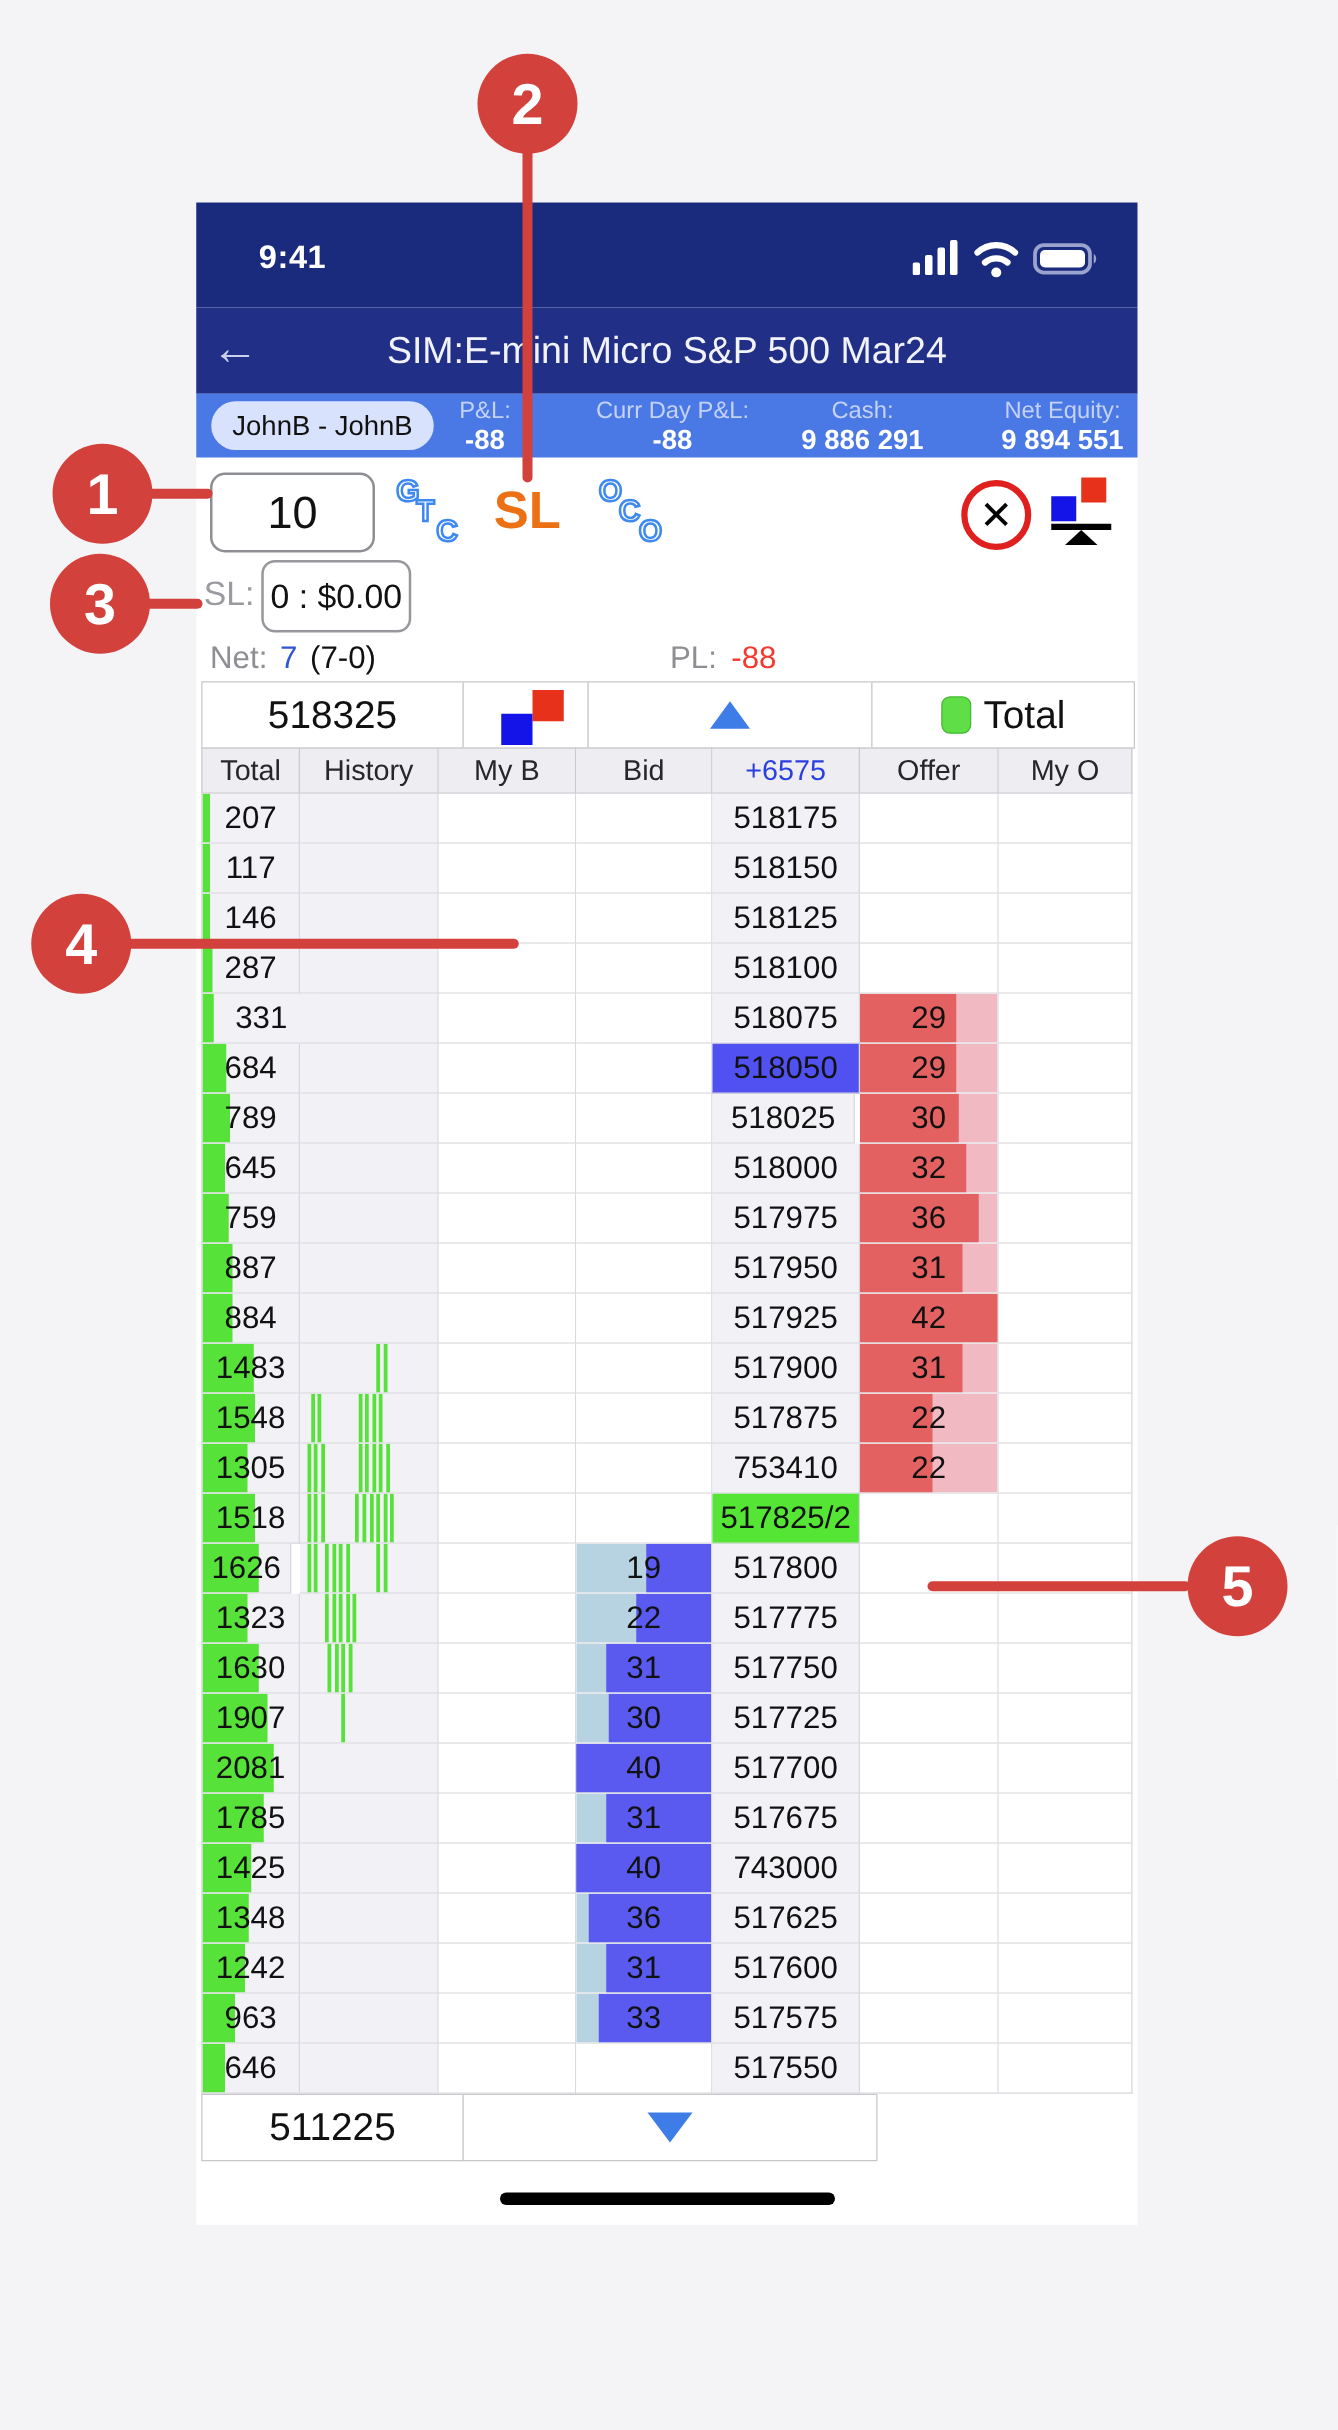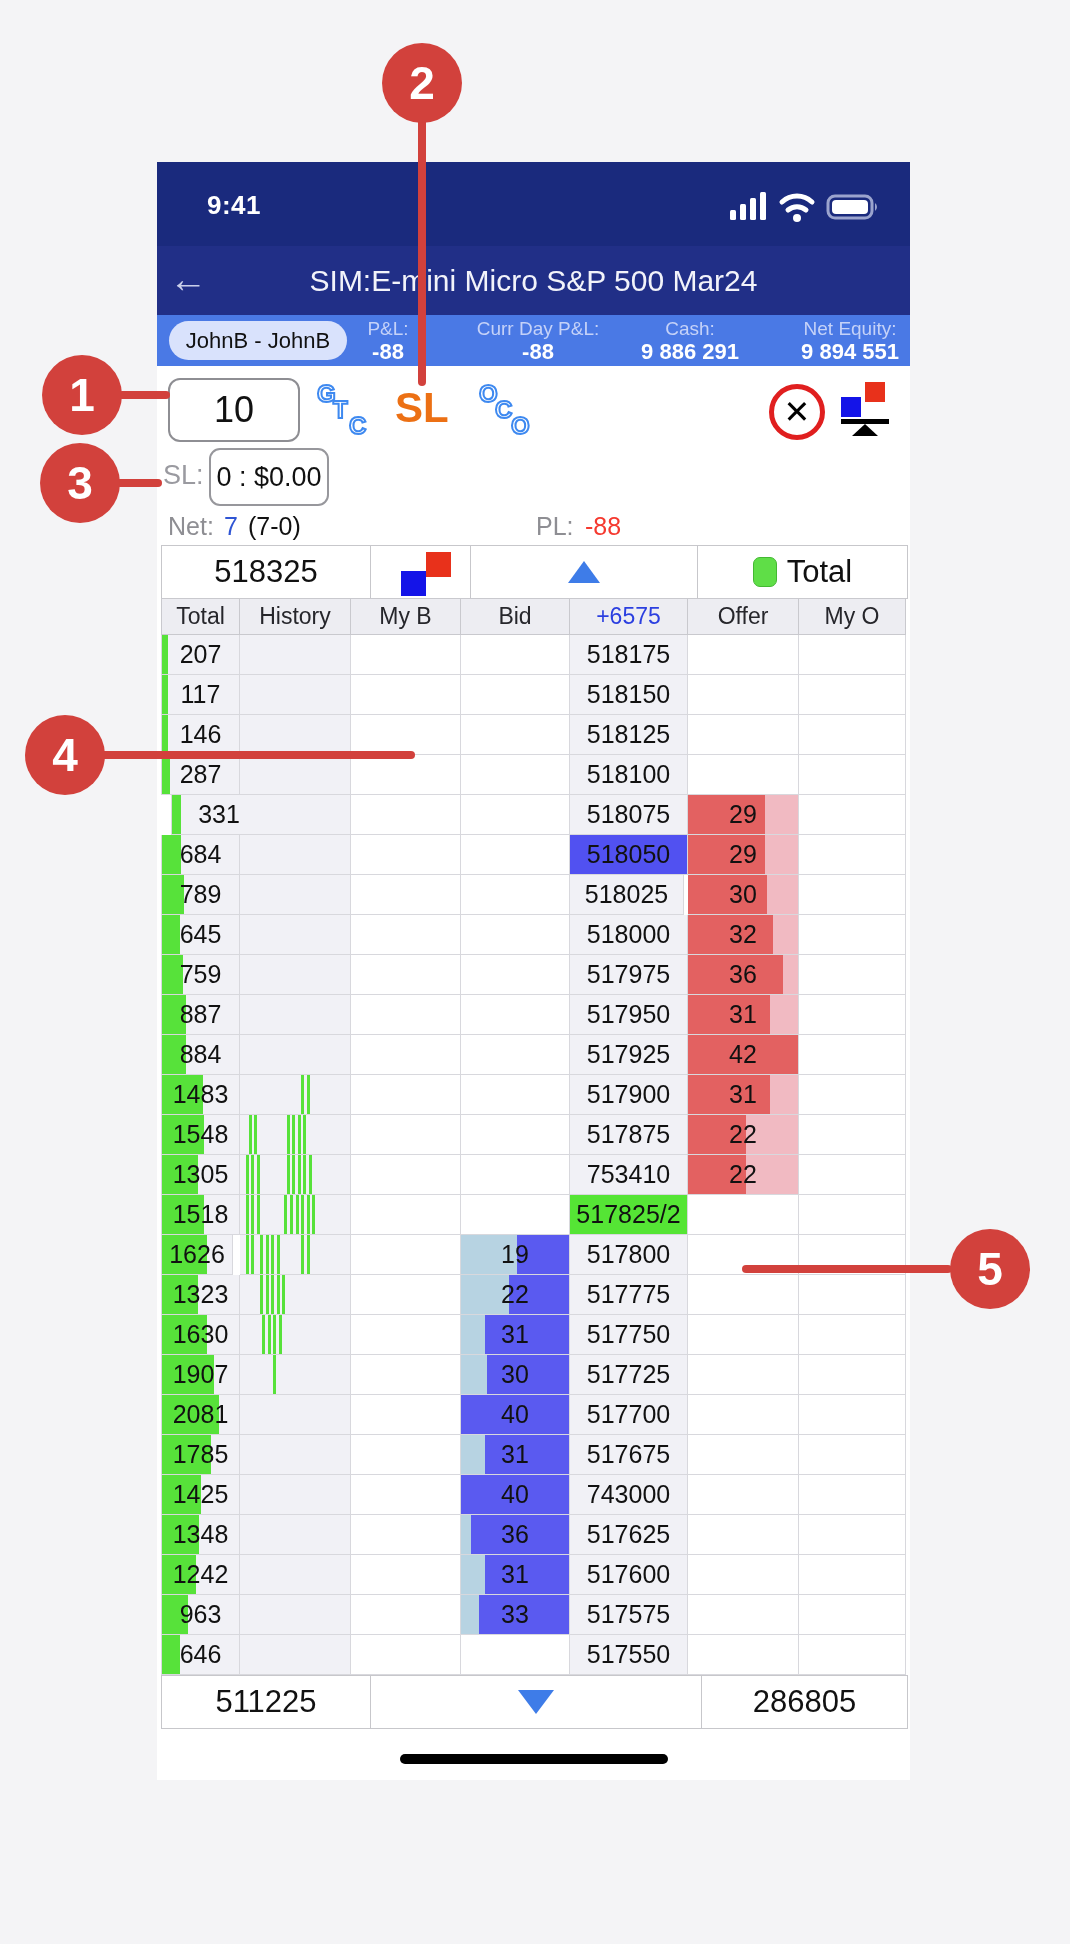--- a/index.html
+++ b/index.html
@@ -256,21 +256,21 @@
         <div class="cell gray" style="left: 83px; width: 111px;"></div>
         <div class="cell white" style="left: 194px; width: 110px;"></div>
         <div class="cell white" style="left: 304px; width: 109px;"></div>
         <div class="cell gray" style="left: 413px; width: 118px;">
           <div class="txt">518100</div>
         </div>
         <div class="cell white" style="left: 531px; width: 111px;"></div>
         <div class="cell white" style="left: 642px; width: 107px;"></div>
       </div>
       <div class="row" style="top: 633px;">
-        <div class="cell gray" style="left: 4px; width: 96px; border-left: 1px solid rgb(216, 216, 221); margin-left: 10px;">
+        <div class="cell gray" style="left: 4px; width: 96px; border-left: 1px solid rgb(216, 216, 221);">
           <div class="greenbar" style="width: 9px;"></div>
           <div class="txt">331</div>
         </div>
         <div class="cell gray" style="left: 83px; width: 111px;"></div>
         <div class="cell white" style="left: 194px; width: 110px;"></div>
         <div class="cell white" style="left: 304px; width: 109px;"></div>
         <div class="cell gray" style="left: 413px; width: 118px; padding-left: 46px;">
           <div class="txt">518075</div>
         </div>
         <div class="cell white" style="left: 531px; width: 111px;">
@@ -700,21 +700,20 @@
         </div>
         <div class="cell white" style="left: 531px; width: 111px;"></div>
         <div class="cell white" style="left: 642px; width: 107px;"></div>
       </div>
     </div>
 
   <div id="bot-bid" class="botcell">511225</div>
   <div id="bot-mid" class="botcell">
     <div id="down-triangle"></div>
   </div>
-  <div id="bot-offer" class="botcell">286805</div>
 
   <div id="home-indicator" class="abs"></div>
 </div>
 
 <div id="callouts">
     <div class="callout-line" style="left: 118px; top: 391px; width: 52px; height: 8px;"></div>
     <div class="callout-circle" style="left: 42px; top: 355px;">1</div>
     <div class="callout-line" style="left: 418px; top: 118px; width: 8px; height: 268px;"></div>
     <div class="callout-circle" style="left: 382px; top: 43px;">2</div>
     <div class="callout-line" style="left: 116px; top: 479px; width: 46px; height: 8px;"></div>

